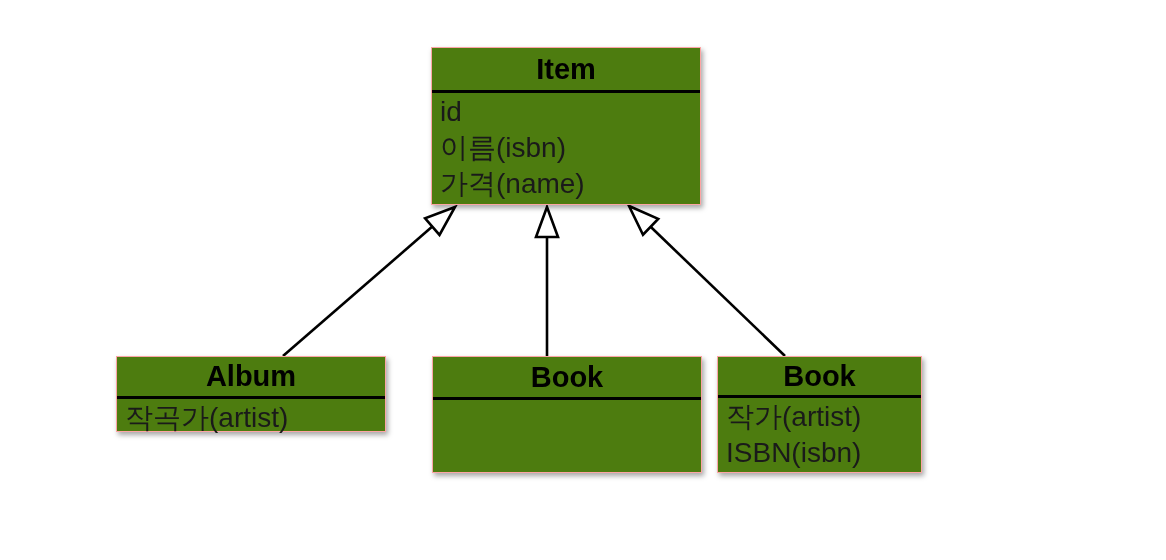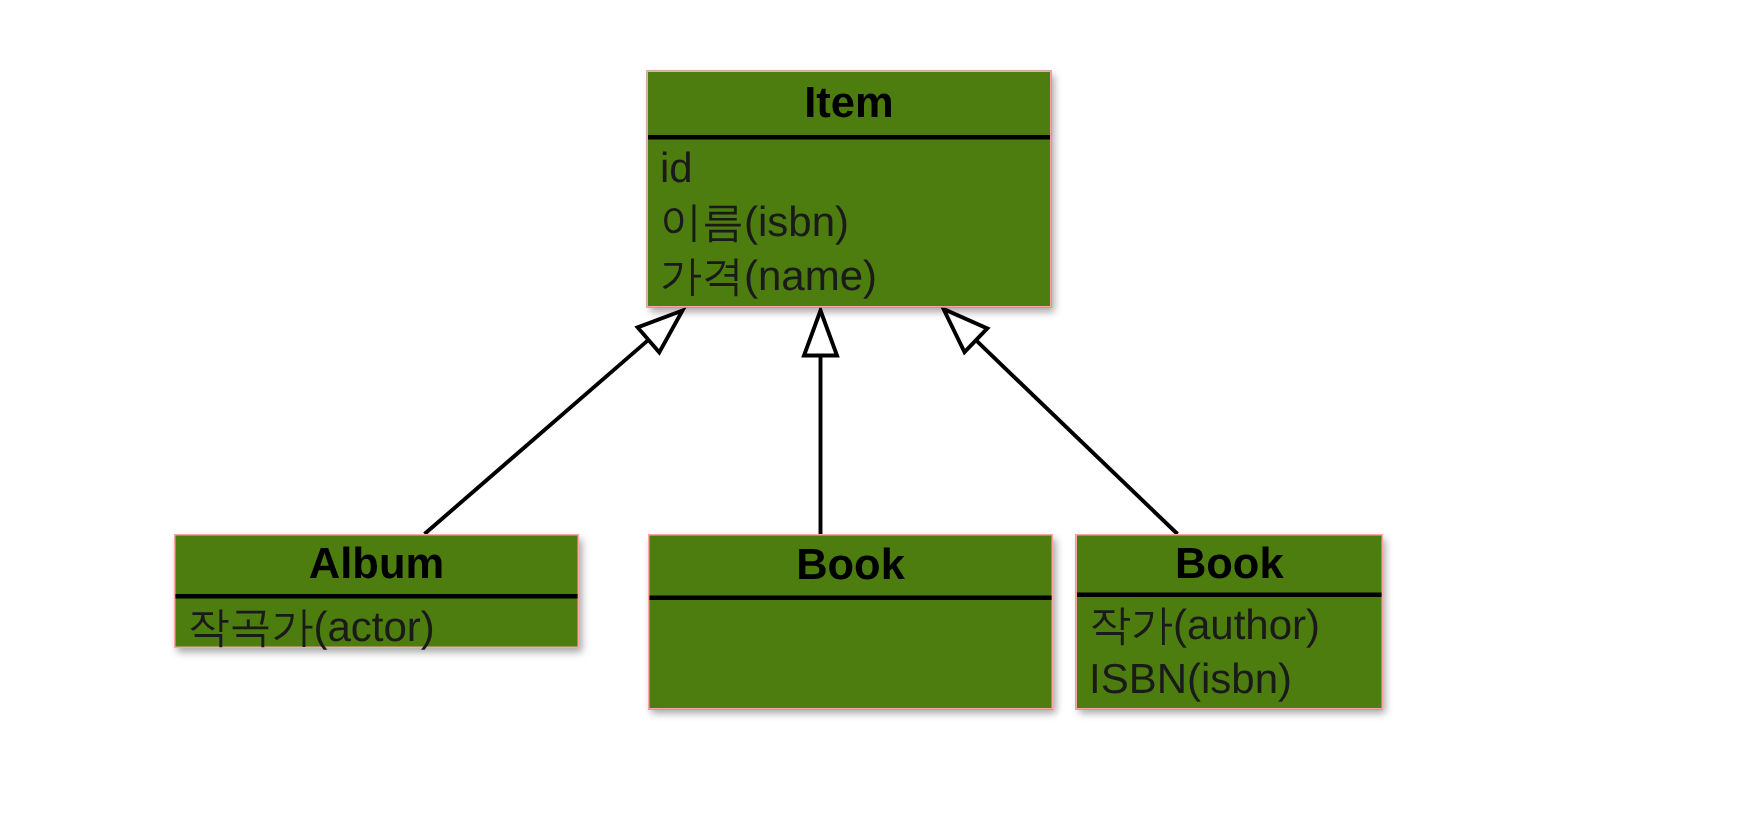--- a/index.html
+++ b/index.html
@@ -89,29 +89,29 @@
     <div class="uml-attrs">
       <div class="uml-attr">id</div>
       <div class="uml-attr">이름(isbn)</div>
       <div class="uml-attr">가격(name)</div>
     </div>
   </div>
 
   <div class="uml-class box-album">
     <div class="uml-name">Album</div>
     <div class="uml-attrs">
-      <div class="uml-attr">작곡가(actor)</div>
+      <div class="uml-attr">작곡가(artist)</div>
     </div>
   </div>
 
   <div class="uml-class box-movie">
     <div class="uml-name">Book</div>
   </div>
 
   <div class="uml-class box-book">
     <div class="uml-name">Book</div>
     <div class="uml-attrs">
-      <div class="uml-attr">작가(author)</div>
+      <div class="uml-attr">작가(artist)</div>
       <div class="uml-attr">ISBN(isbn)</div>
     </div>
   </div>
 
 </div>
 
 </body></html>

